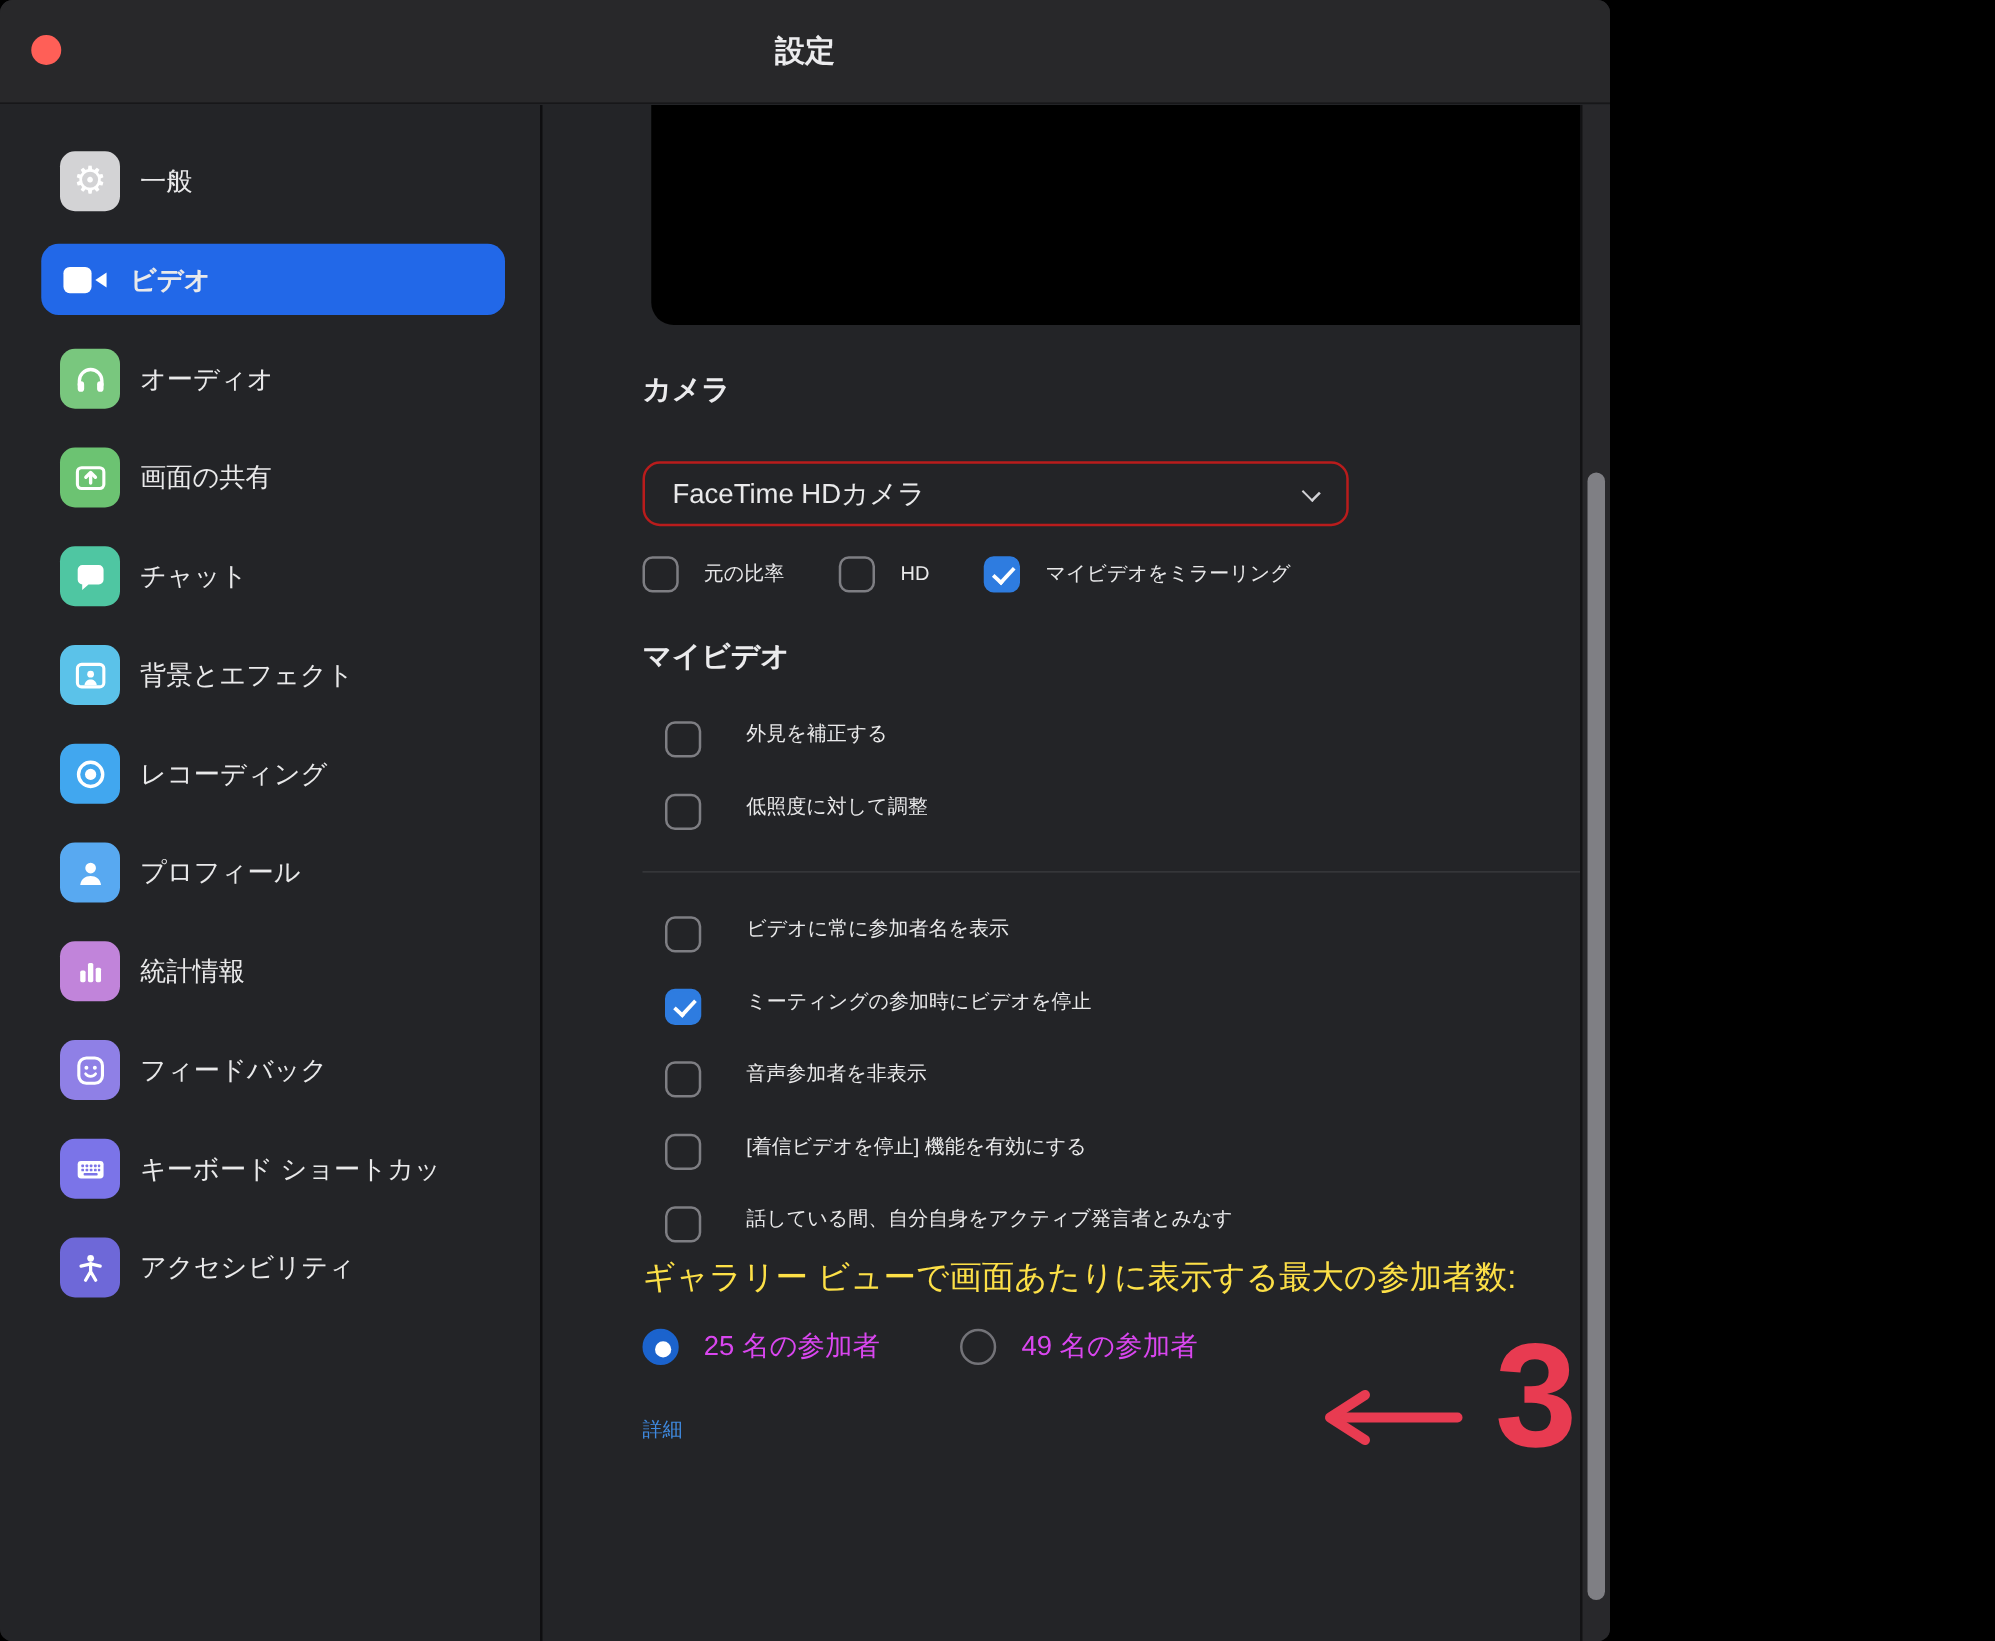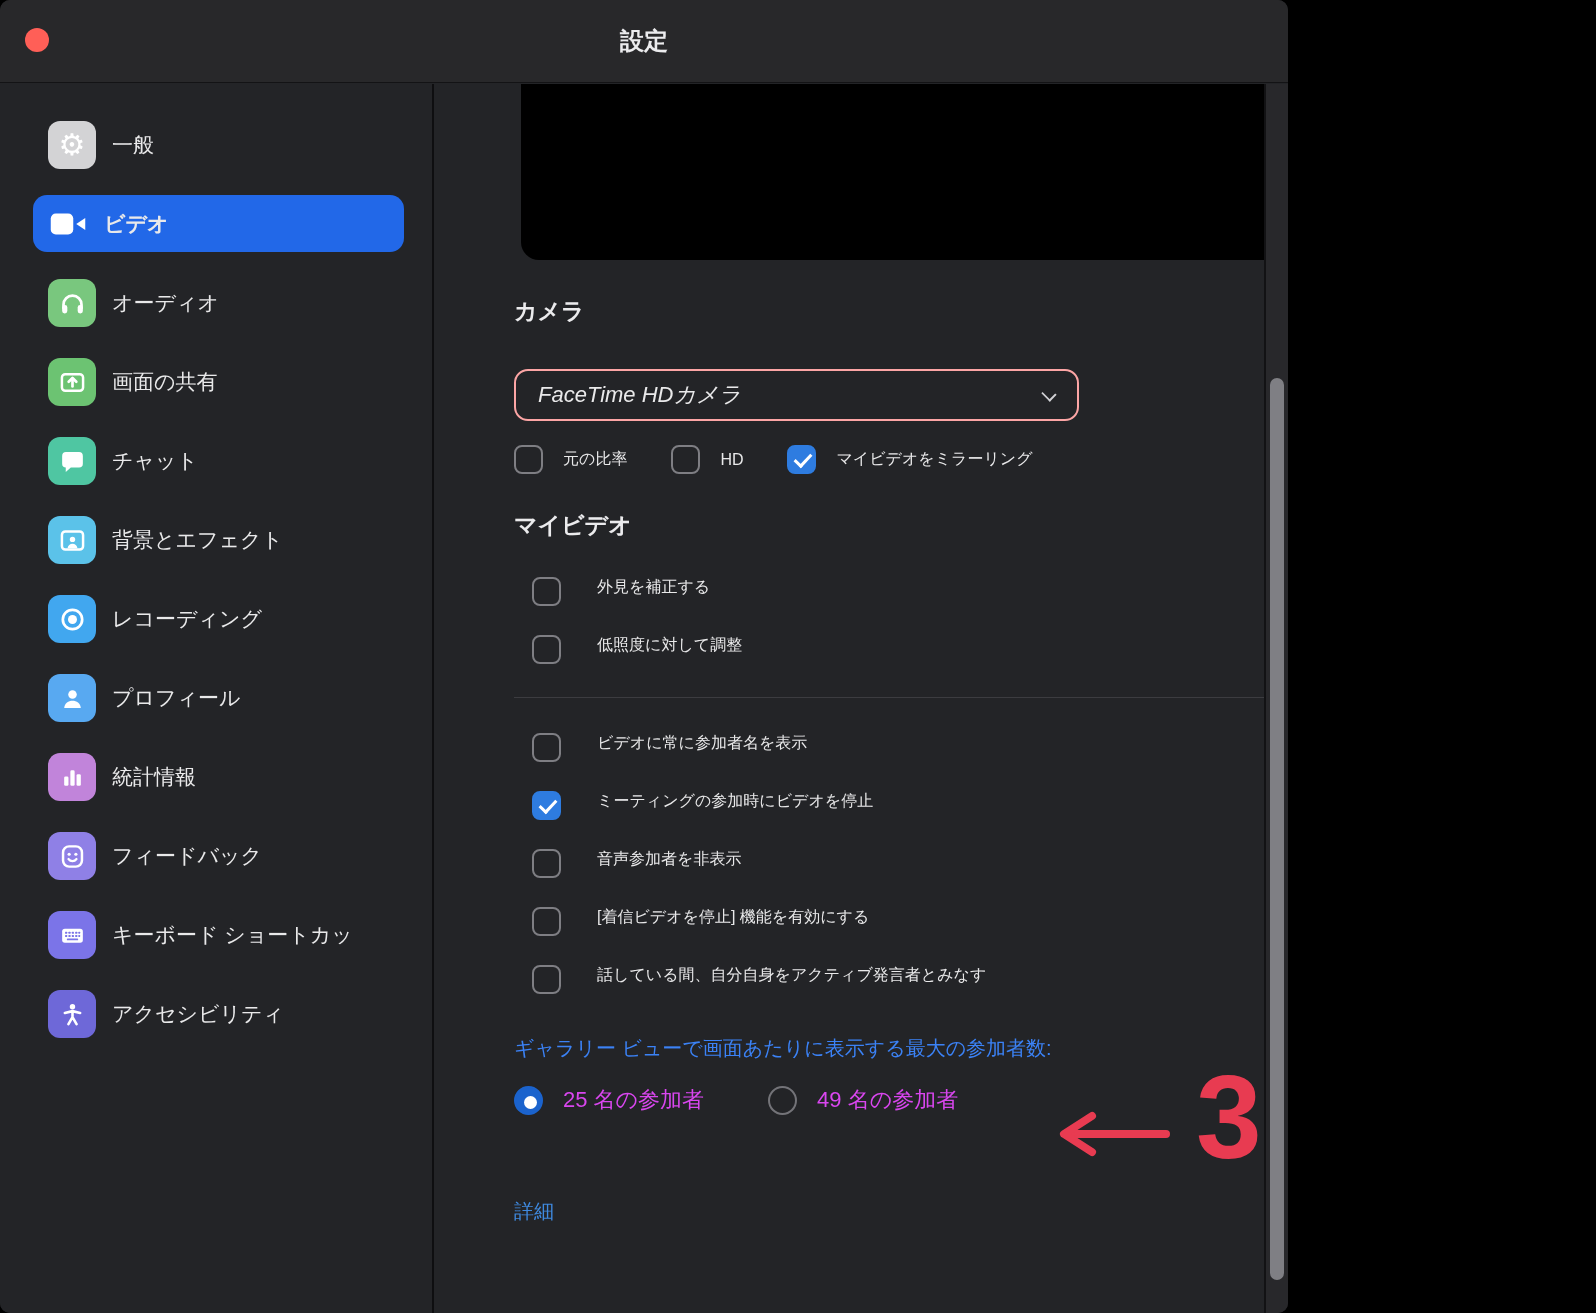--- a/index.html
+++ b/index.html
@@ -21,48 +21,48 @@
   .side-label { color:#e9e9ea; font-size:21px; margin-left:16px; white-space:nowrap; }
   .gear-glyph { color:#fff; font-size:30px; line-height:1; }
 
   
   .content { position:absolute; left:436px; top:84px; right:26px; bottom:0; padding:0 10px 0 78px; }
   .preview { width:961px; height:176px; margin-left:7px; background:#000; border-radius:0 0 18px 18px; }
   .section-title { color:#ebebed; font-size:23px; font-weight:bold; }
   .t-camera { margin-top:36px; }
   .t-myvideo { margin-top:36px; }
 
-  .dropdown { margin-top:42px; width:565px; height:52px; border:2px solid #fca5a5; border-radius:14px; display:flex; align-items:center; padding:0 22px; position:relative;font-style:italic; }
+  .dropdown { margin-top:42px; width:565px; height:52px; border:2px solid #b91c1c; border-radius:14px; display:flex; align-items:center; padding:0 22px; position:relative; }
   .dropdown-value { color:#e9e9ea; font-size:22px; }
   .chevron { position:absolute; right:22px; top:17px; width:12px; height:12px; border-right:2.4px solid #d2d2d6; border-bottom:2.4px solid #d2d2d6; transform:rotate(45deg) scale(1,.8); }
 
   .row { display:flex; align-items:center; }
   .cam-opts { margin-top:24px; gap:44px; }
   .opt-pair { display:flex; align-items:center; gap:20px; }
   .opt-row { display:flex; align-items:flex-start; gap:36px; height:30px;padding-left:18px; }
   .mt568 { margin-top:36px; } .mt626 { margin-top:28px; }
   .list .opt-row { margin-top:28px; }
   .list .opt-row:first-child { margin-top:35px; }
 
   .checkbox { position:relative; width:29px; height:29px; border:2px solid #7e7e83; border-radius:8px; flex:0 0 29px; }
   .checkbox.checked { background:#2e7ce0; border-color:#2e7ce0; }
   .checkbox.checked::after { content:""; position:absolute; left:9px; top:3px; width:7px; height:14px; border-right:3px solid #fff; border-bottom:3px solid #fff; transform:rotate(43deg); }
   .opt-label { color:#e9e9ea; font-size:16px; white-space:nowrap; }
 
   .divider { margin-top:32px; height:1px; background:#3c3c40; width:1042px; border:none; }
 
-  .gallery-label { margin-top:40px; color:#3b82f6; font-size:20px; }
+  .gallery-label { margin-top:9px; color:#fde047; font-size:26px; }
   .radio-row { margin-top:23px; gap:20px; }
   .radio { position:relative; width:29px; height:29px; border-radius:50%; border:2px solid #737378; flex:0 0 29px; }
   .radio.selected { background:#1b63cd; border-color:#1b63cd; }
   .radio.selected::after { content:""; position:absolute; left:8px; top:8px; width:13px; height:13px; border-radius:50%; background:#fff; }
   .radio-label { color:#d946ef; font-size:22px; white-space:nowrap; }
   .radio2-gap { width:24px; }
 
-  .advanced { margin-top:83px; font-size:20px; display:inline-block; text-decoration:none; }
+  .advanced { margin-top:42px; font-size:16px; display:inline-block; text-decoration:none; }
 
   
   .anno-arrow { position:absolute; left:1048px; top:1108px; width:124px; height:52px; }
   .anno-num { position:absolute; left:1196px; top:1058px; font-size:118px; font-weight:800; letter-spacing:2px; line-height:1; }
 
   
   .scroll-track { position:absolute; right:0; top:84px; bottom:0; width:24px; background:#28282b; border-left:2px solid #121214; }
   .scroll-thumb { position:absolute; right:4px; top:294px; width:14px; height:902px; border-radius:7px; background:#7f7f84; }
 
   svg { display:block; }

